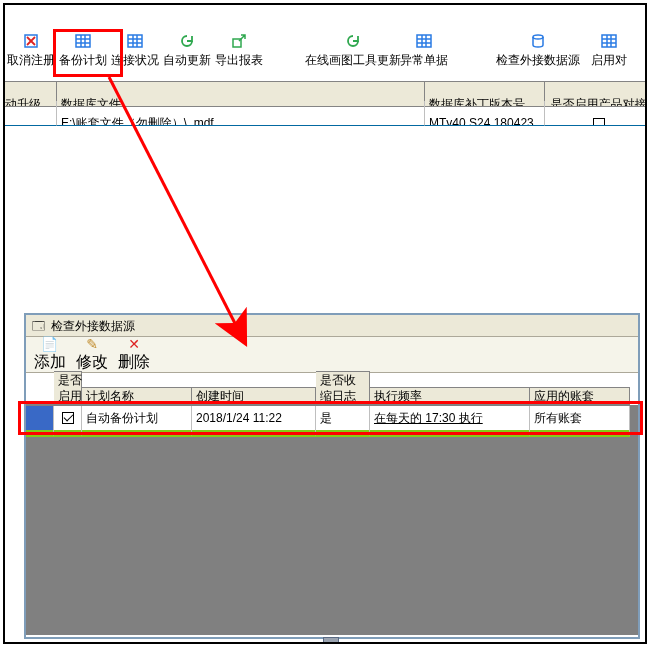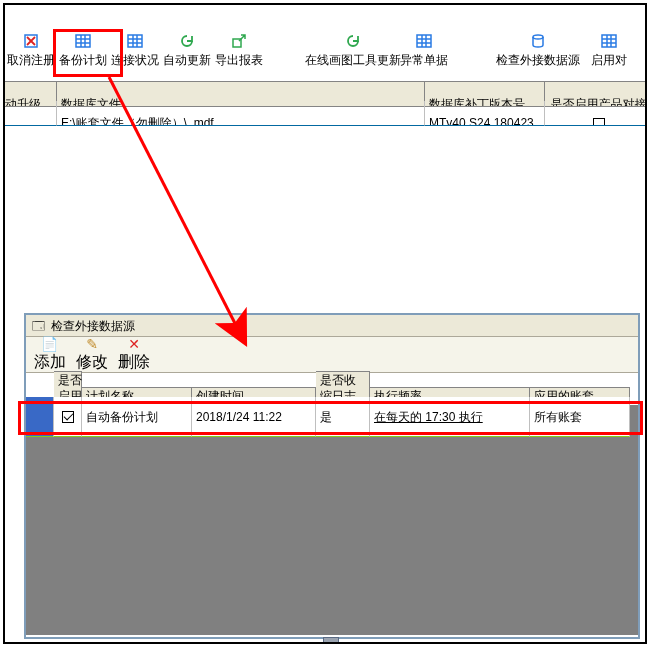--- a/index.html
+++ b/index.html
@@ -112,22 +112,22 @@
   .act-lbl { font-size:16px; }
   .sub-head, .sub-row {
     display: flex; height: 32px; line-height: 16px; align-items: flex-end;
   }
   .sub-head .scell {
     background:#ece9d8; border:1px solid #848484; border-left:none;
     display:flex; align-items:center; justify-content:flex-start; padding:0 4px;
     font-size:12px;
   }
   .sub-row .scell {
-    border-right:1px solid #bfbfbf; border-bottom:1px solid #84cc16;
-    display:flex; align-items:center; padding:0 4px; height:40px;
+    border-right:1px solid #bfbfbf; border-bottom:7px solid #84cc16;
+    display:flex; align-items:center; padding:0 4px; height:31px;
     font-size:12px; background:#fff;
   }
   .s0 { width:28px; background:#3969c6 !important; }
   .s1 { width:28px; justify-content:center; }
   .s2 { width:110px; }
   .s3 { width:124px; }
   .s4 { width:54px; }
   .s5 { width:160px;text-decoration:underline; }
   .s6 { width:100px; }
   .sub-body { background:#808080; height:calc(100% - 92px); position:relative; }

